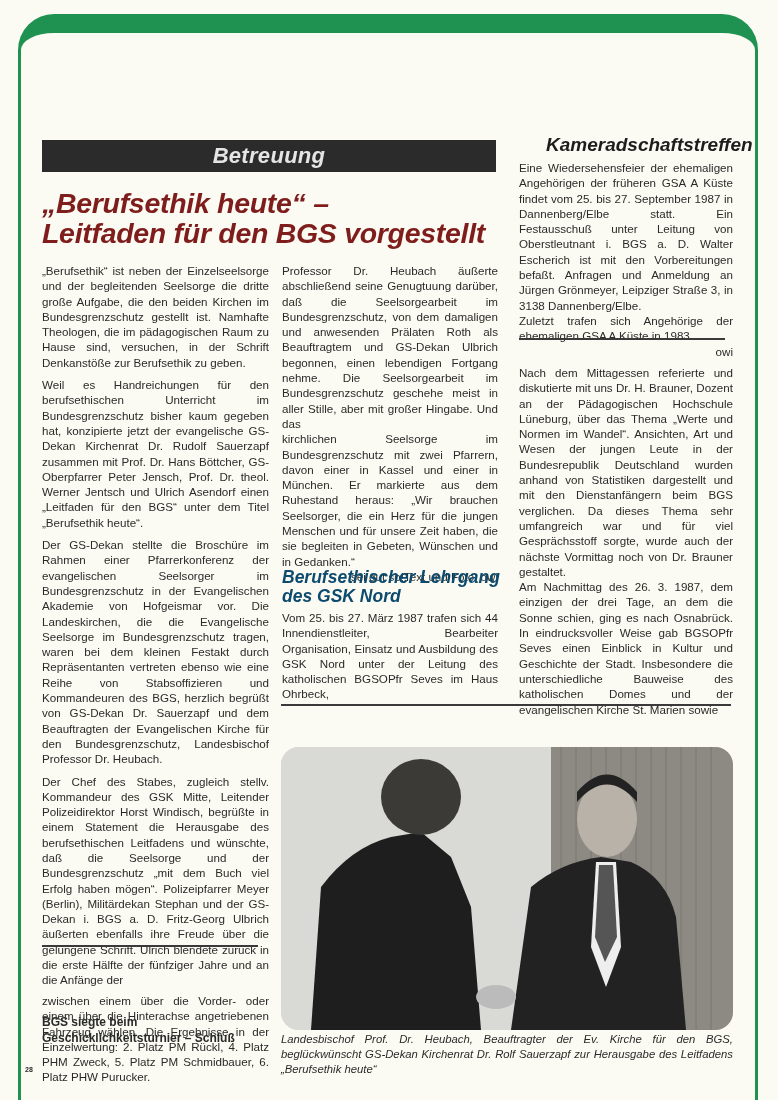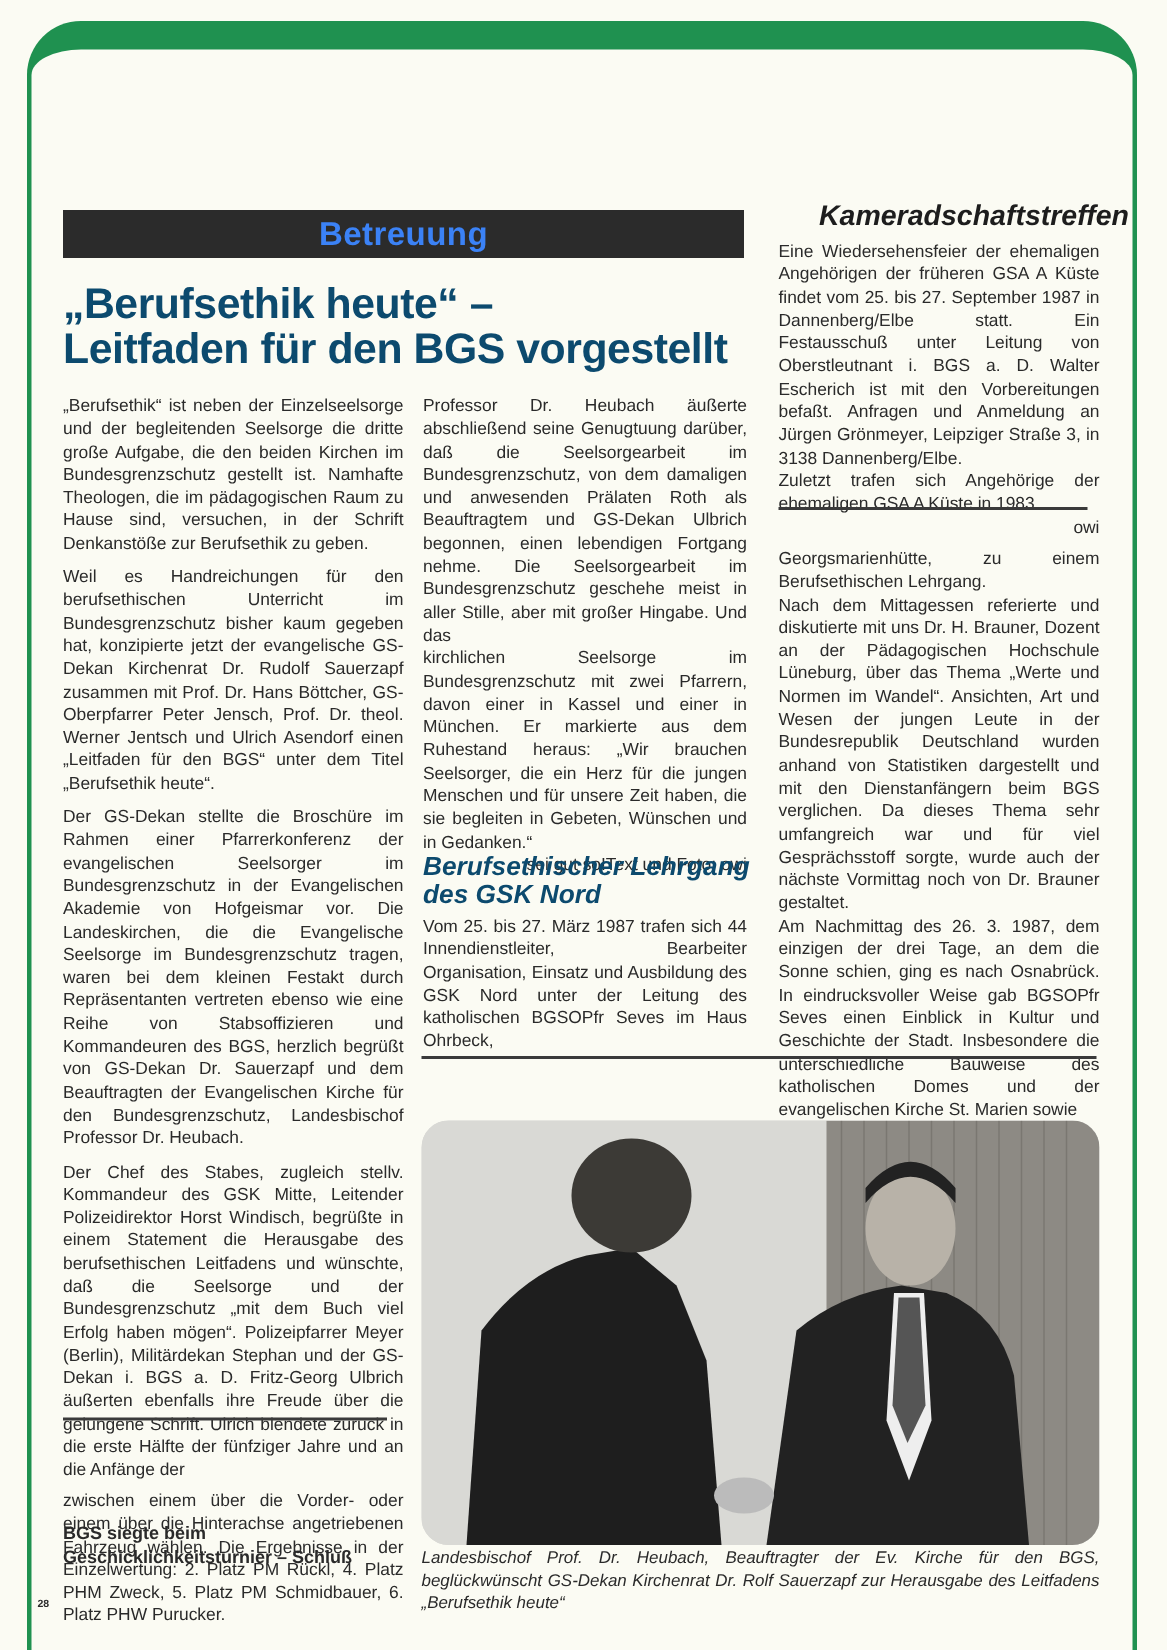--- a/index.html
+++ b/index.html
@@ -12,28 +12,28 @@
   .frame {
     position: absolute; left: 18px; top: 14px; width: 740px; height: 1086px;
     border-top: 19px solid #1f9150;
     border-left: 3px solid #1f9150;
     border-right: 3px solid #1f9150;
     border-radius: 36px 36px 0 0;
     box-sizing: border-box;
   }
   .section-bar {
     position: absolute; left: 42px; top: 140px; width: 454px; height: 32px;
-    background: #2b2b2b; color: #3b82f6;
+    background: #2b2b2b; color: #e5e5e5;
     display: flex; align-items: center; justify-content: center;
-    font-weight: bold; font-size: 22px; letter-spacing: 0.3px;
+    font-weight: bold; font-style: italic; font-size: 22px; letter-spacing: 0.3px;
   }
   .headline {
     position: absolute; left: 42px; top: 188px; width: 460px;
-    font-weight: bold; font-size: 28.5px; line-height: 30px;
-    color: #0c4a6e; letter-spacing: -0.3px;
+    font-weight: bold; font-style: italic; font-size: 28.5px; line-height: 30px;
+    color: #7f1d1d; letter-spacing: -0.3px;
   }
   .col {
     position: absolute; font-size: 11.6px; line-height: 15.3px;
     text-align: justify; hyphens: manual;
   }
   .col p { margin: 0 0 7px 0; }
   .col p.tight { margin-bottom: 0; }
   .sig { display: flex; justify-content: flex-end; }
   .col1 { left: 42px; top: 263px; width: 227px; }
   .col2 { left: 282px; top: 263px; width: 216px; }
@@ -104,21 +104,20 @@
 </div>
 
 <div class="rule" style="left:519px; top:338px; width:206px;"></div>
 
 <div class="sub-h">Berufsethischer Lehrgang des GSK Nord</div>
 <div class="col col2b">
   <p class="tight">Vom 25. bis 27. März 1987 trafen sich 44 Innendienstleiter, Bearbeiter Organisation, Einsatz und Ausbildung des GSK Nord unter der Leitung des katholischen BGSOPfr Seves im Haus Ohrbeck,</p>
 </div>
 
 <div class="col col3b">
-  <p class="tight">Georgsmarienhütte, zu einem Berufsethischen Lehrgang.</p>
   <p class="tight">Nach dem Mittagessen referierte und diskutierte mit uns Dr. H. Brauner, Dozent an der Pädagogischen Hochschule Lüneburg, über das Thema „Werte und Normen im Wandel“. Ansichten, Art und Wesen der jungen Leute in der Bundesrepublik Deutschland wurden anhand von Statistiken dargestellt und mit den Dienstanfängern beim BGS verglichen. Da dieses Thema sehr umfangreich war und für viel Gesprächsstoff sorgte, wurde auch der nächste Vormittag noch von Dr. Brauner gestaltet.</p>
   <p class="tight">Am Nachmittag des 26. 3. 1987, dem einzigen der drei Tage, an dem die Sonne schien, ging es nach Osnabrück. In eindrucksvoller Weise gab BGSOPfr Seves einen Einblick in Kultur und Geschichte der Stadt. Insbesondere die unterschiedliche Bauweise des katholischen Domes und der evangelischen Kirche St. Marien sowie</p>
 </div>
 
 <div class="rule" style="left:281px; top:704px; width:450px;"></div>
 
 <div class="photo">
   <svg width="452" height="283" viewBox="0 0 452 283">
     <rect x="0" y="0" width="452" height="283" fill="#d9d9d5"></rect>
     <rect x="270" y="0" width="182" height="283" fill="#8d8a84"></rect>

